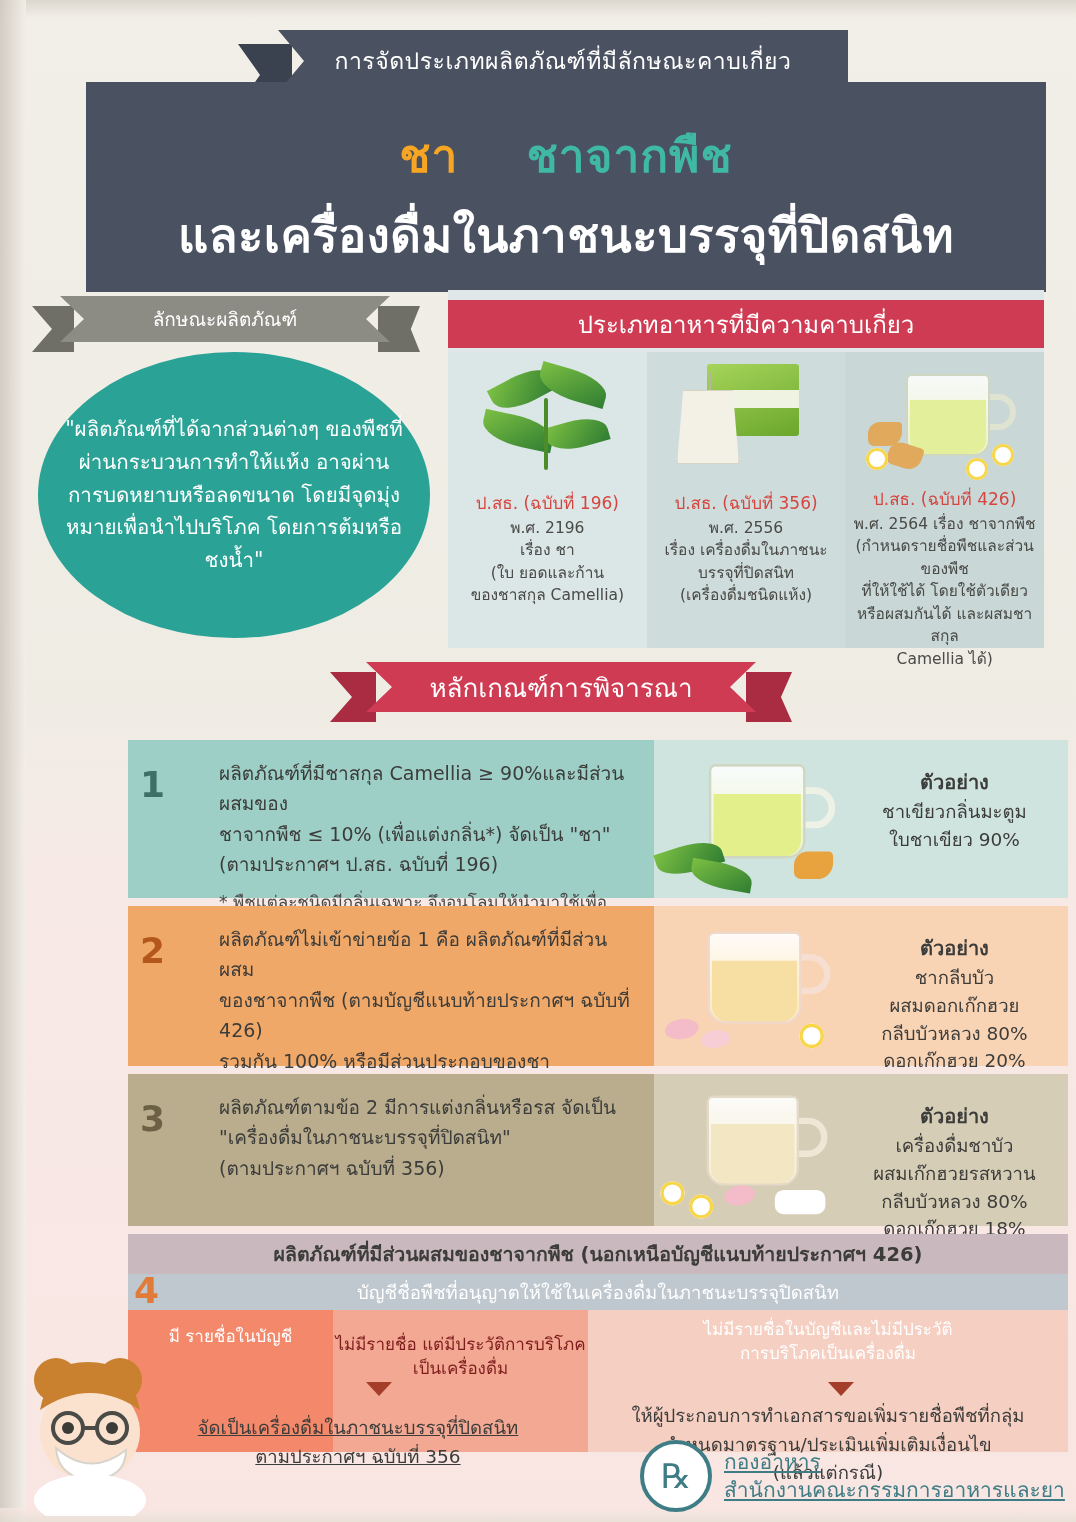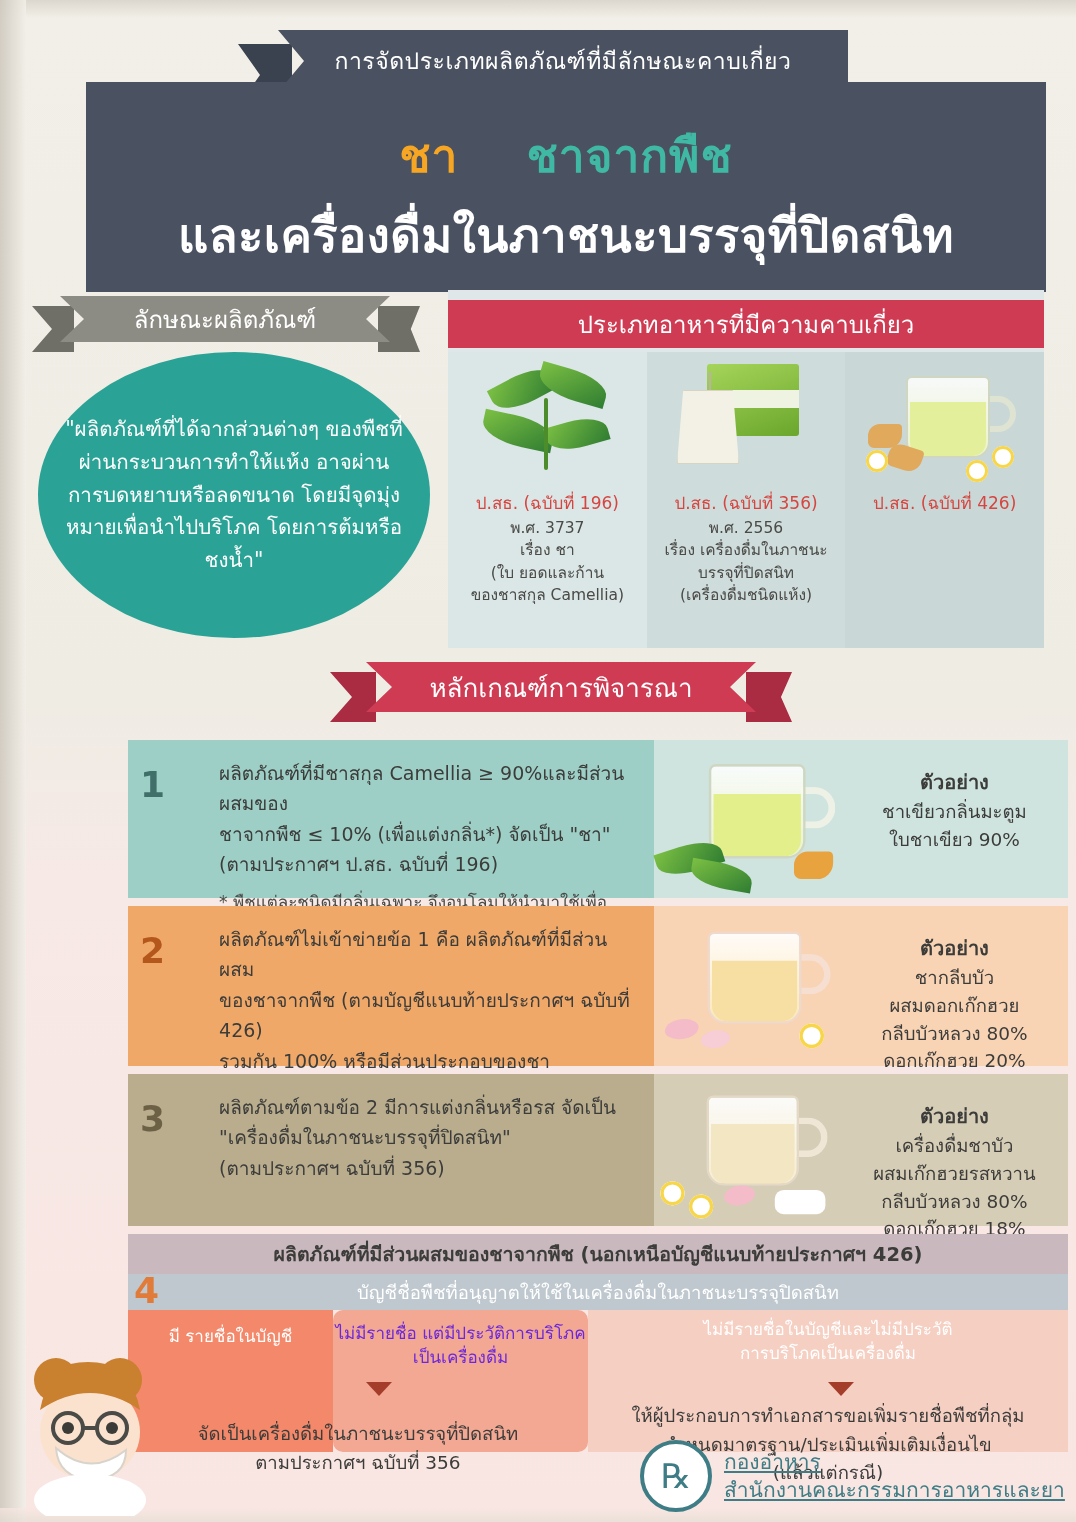--- a/index.html
+++ b/index.html
@@ -50,21 +50,21 @@
   }
   .headline1 { font-size:46px; color:#ffffff; font-weight:bold; letter-spacing:1px;}
   .headline1 .hl-green { color:#f6a623; }
   .headline1 .hl-tea { color:#3fb9a4; }
   .headline2 { font-size:47px; color:#ffffff; font-weight:bold; margin-top:6px; letter-spacing:.5px;}
 
   
   .sec-label {
     position:absolute;
     display:flex; align-items:center; justify-content:center;
-    color:#ffffff; font-size:24px;
+    color:#ffffff; font-size:19px;
   }
   .label-charac {
     left:60px; top:296px; width:330px; height:46px;
     background:#8d8c84;
     clip-path: polygon(0 0,100% 0, calc(100% - 24px) 50%,100% 100%,0 100%, 24px 50%);
   }
   .label-charac-tail-l {
     position:absolute; left:32px; top:306px; width:42px; height:46px; background:#6f6e67;
     clip-path: polygon(0 0,100% 0,100% 100%,0 100%, 20px 50%);
   }
@@ -163,21 +163,21 @@
   
   #row4 { position:absolute; left:128px; top:1234px; width:940px; height:218px; }
   .r4-head { height:40px; background:#c9b9be; display:flex; align-items:center; justify-content:center;
              color:#3c3c3a; font-size:19.5px; font-weight:bold;}
   .r4-sub  { height:36px; background:#bfc8cf; display:flex; align-items:center; justify-content:center;
              color:#ffffff; font-size:18.5px;}
   .r4-num { position:absolute; left:6px; top:36px; font-size:36px; font-weight:bold; color:#e07b39;}
   .r4-cols { display:flex; height:142px; }
   .r4-col { position:relative; }
   .r4-a { width:205px; background:#f3886a; color:#ffffff; font-size:17px; display:flex; align-items:flex-start; justify-content:center; padding-top:12px; text-align:center;}
-  .r4-b { width:255px; background:#f2a893; color:#6d28d9; font-size:17px; display:flex; align-items:flex-start; justify-content:center; padding-top:12px; text-align:center; line-height:1.4;border-radius:10px;}
+  .r4-b { width:255px; background:#f2a893; color:#7f1d1d; font-size:17px; display:flex; align-items:flex-start; justify-content:center; padding-top:23px; text-align:center; line-height:1.4;}
   .r4-c { width:480px; background:#f5cfc2; color:#ffffff; font-size:17px; display:flex; align-items:flex-start; justify-content:center; padding-top:8px; text-align:center; line-height:1.4;}
   .r4-lower { position:absolute; left:0; top:142px; width:940px; height:0; }
   .r4-result-left, .r4-result-right {
     position:absolute; text-align:center; color:#3c3c3a; font-size:18.5px; line-height:1.55;
   }
   .r4-result-left { left:0; top:60px; width:460px; }
   .r4-result-right { left:460px; top:60px; width:480px; }
   .tri { width:0;height:0;border-left:13px solid transparent;border-right:13px solid transparent;border-top:14px solid #a53d2b; margin:6px auto 0;}
 
   
@@ -229,21 +229,21 @@
       <div class="art">
         <div class="leaf-art">
           <div class="leaf" style="left:18px; top:10px; width:66px; height:30px; transform:rotate(-28deg);"></div>
           <div class="leaf" style="left:66px; top:6px; width:70px; height:30px; transform:rotate(16deg);"></div>
           <div class="leaf" style="left:10px; top:52px; width:72px; height:30px; transform:rotate(12deg);"></div>
           <div class="leaf" style="left:74px; top:56px; width:62px; height:28px; transform:rotate(-16deg);"></div>
           <div class="stem" style="left:72px; top:34px; height:72px;"></div>
         </div>
       </div>
       <div class="cap-title">ป.สธ. (ฉบับที่ 196)</div>
-      <div class="cap-body" style="white-space:pre-line">พ.ศ. 3737
+      <div class="cap-body" style="white-space:pre-line">พ.ศ. 2196
 เรื่อง ชา
 (ใบ ยอดและก้าน
 ของชาสกุล Camellia)</div>
     </div>
 
     <div class="card c2">
       <div class="art">
         <div class="bag-art">
           <div class="bag-pouch"></div>
           <div class="bag-string"></div>
@@ -264,20 +264,25 @@
           <div class="cup-glass"></div>
           <div class="cup-liquid"></div>
           <div class="ginger" style="left:8px; top:62px;"></div>
           <div class="ginger" style="left:28px; top:84px; transform:rotate(18deg);"></div>
           <div class="flower" style="left:6px; top:88px;"></div>
           <div class="flower" style="left:106px; top:98px;"></div>
           <div class="flower" style="left:132px; top:84px;"></div>
         </div>
       </div>
       <div class="cap-title">ป.สธ. (ฉบับที่ 426)</div>
+      <div class="cap-body" style="white-space:pre-line">พ.ศ. 2564 เรื่อง ชาจากพืช
+(กำหนดรายชื่อพืชและส่วนของพืช
+ที่ให้ใช้ได้ โดยใช้ตัวเดียว
+หรือผสมกันได้ และผสมชาสกุล
+Camellia ได้)</div>
     </div>
   </div>
 
   <div class="crit-tail-l"></div>
   <div class="crit-tail-r"></div>
   <div class="label-criteria">
     <span>หลักเกณฑ์การพิจารณา</span>
   </div>
 
   <div class="row" id="row1">
@@ -377,21 +382,21 @@
       <div class="r4-col r4-b">
         <span style="white-space:pre-line">ไม่มีรายชื่อ แต่มีประวัติการบริโภค
 เป็นเครื่องดื่ม</span>
       </div>
       <div class="r4-col r4-c">
         <span style="white-space:pre-line">ไม่มีรายชื่อในบัญชีและไม่มีประวัติ
 การบริโภคเป็นเครื่องดื่ม</span>
       </div>
     </div>
     <div class="r4-lower">
-      <div class="r4-result-left" style="white-space:pre-line; top:44px;">จัดเป็นเครื่องดื่มในภาชนะบรรจุที่ปิดสนิท
+      <div class="r4-result-left" style="white-space:pre-line; top:38px;text-decoration:underline;">จัดเป็นเครื่องดื่มในภาชนะบรรจุที่ปิดสนิท
 ตามประกาศฯ ฉบับที่ 356</div>
       <div class="r4-result-right" style="white-space:pre-line; top:26px;">ให้ผู้ประกอบการทำเอกสารขอเพิ่มรายชื่อพืชที่กลุ่ม
 กำหนดมาตรฐาน/ประเมินเพิ่มเติมเงื่อนไข
 (แล้วแต่กรณี)</div>
       <div class="tri" style="position:absolute; left:238px; top:0;"></div>
       <div class="tri" style="position:absolute; left:700px; top:0;"></div>
     </div>
   </div>
 
   <div class="mascot">

